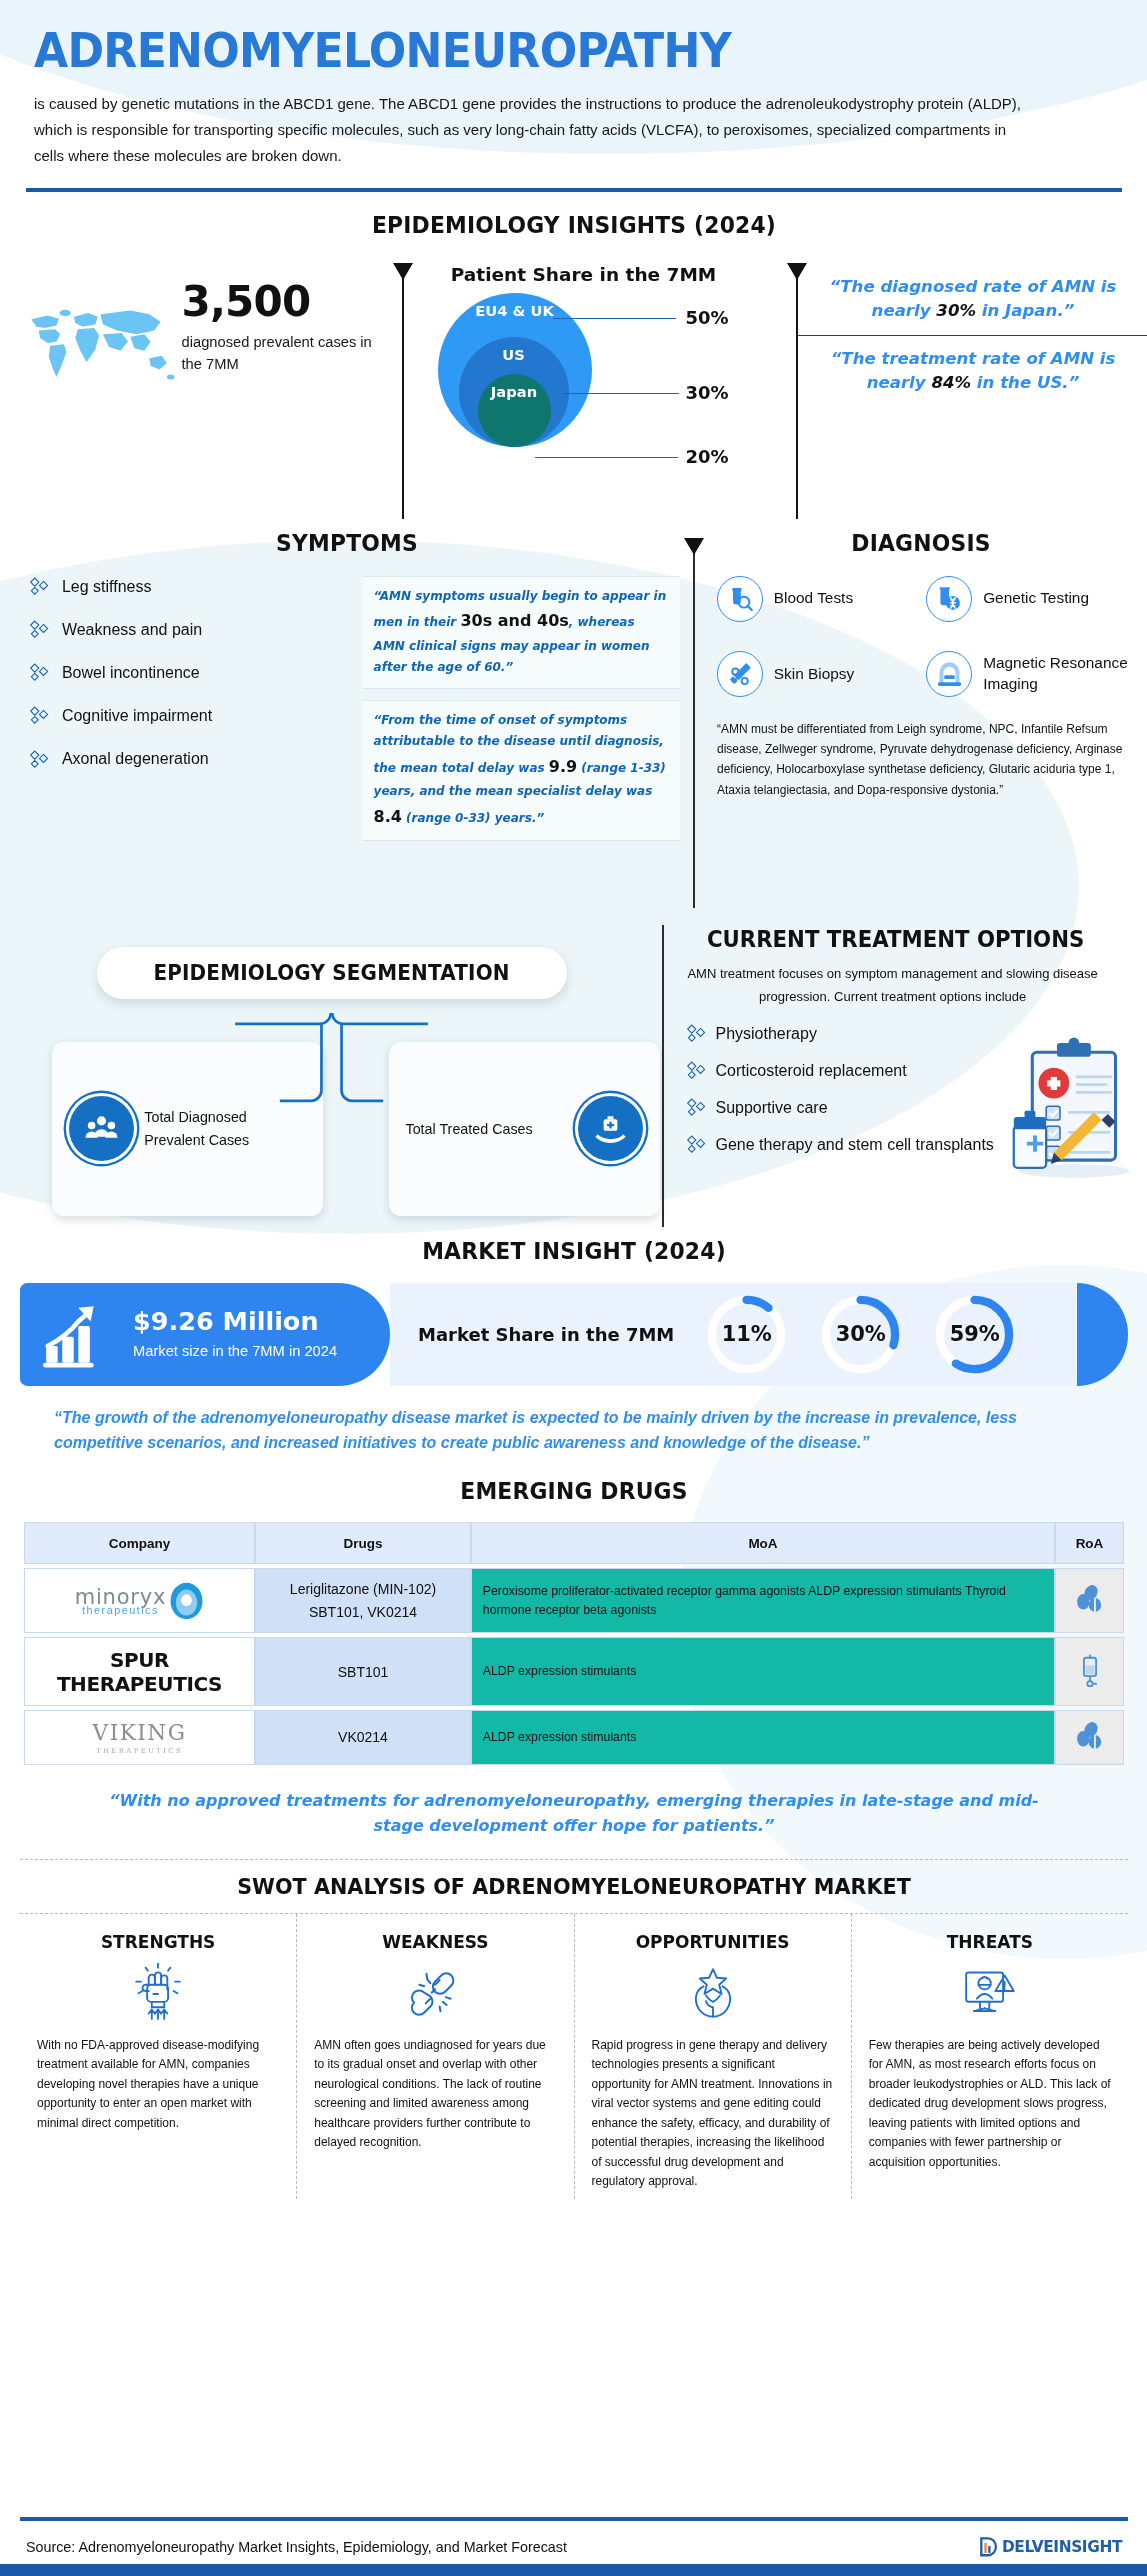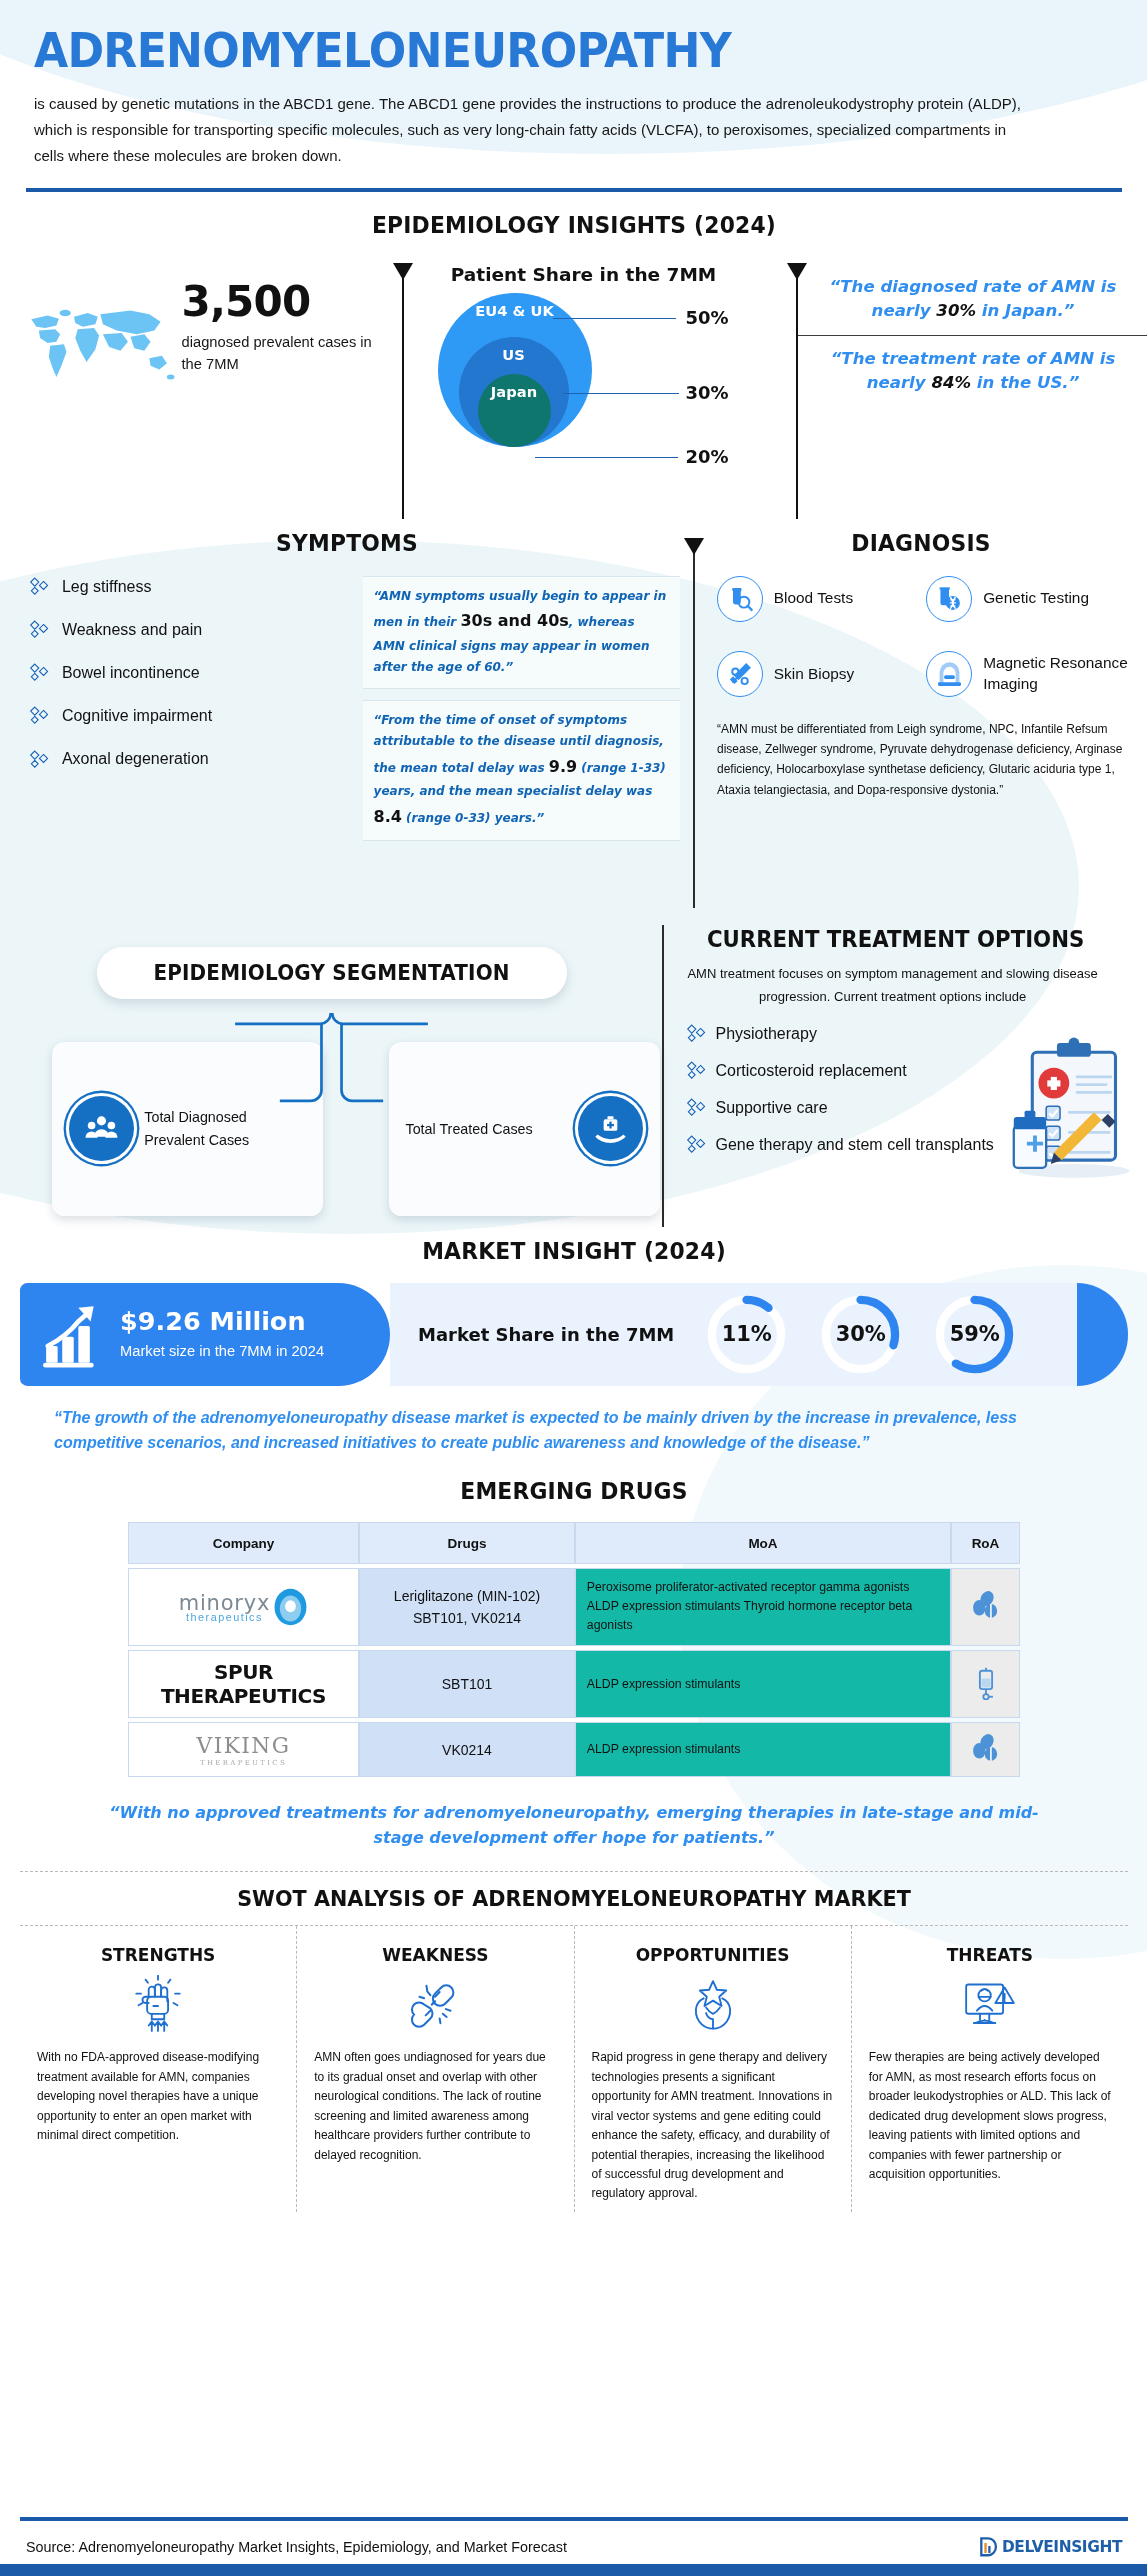--- a/index.html
+++ b/index.html
@@ -143,21 +143,21 @@
   .trt-item { display:flex; align-items:center; gap:9.3px; margin-top:15.4px;}
   .trt-item .lbl { font-size:16px; color:#111; }
   .clipboard { position:absolute; right:14px; top:116px; width:131px; height:147px;}
   .trt-vline { position:absolute; left:662px; top:6.2px; width:1.5px; height:302px; background:#2b2b2b; z-index:5;}
 
   
   .mi { position:relative; z-index:2; margin-top:10.8px; }
   .mi-row { display:flex; align-items:stretch; margin:18.5px 20px 0 20px; position:relative; }
   .mi-blue {
     width:370px; background:#2f85ef; border-radius:7.7px 54px 54px 7.7px;
-    display:flex; align-items:center; gap:11px; padding:17px 20px; color:#fff;
+    display:flex; align-items:center; gap:24px; padding:17px 20px; color:#fff;
   }
   .mi-amount { font-family:"DejaVu Sans", sans-serif; font-size:25.5px; font-weight:bold; line-height:1.1;}
   .mi-sub { font-size:14.7px; line-height:1.5; margin-top:4.6px;}
   .mi-share {
     flex:1; background:#eaf2fd; border-radius:0 54px 54px 0;
     display:flex; align-items:center; justify-content:flex-start; gap:31px; padding-left:28px;
     position:relative;
   }
   .mi-share::after{
     content:""; position:absolute; right:0; top:0; bottom:0; width:51px;
@@ -170,21 +170,21 @@
     font-family:"DejaVu Sans", sans-serif; font-size:21px; font-weight:bold; color:#111;
   }
   .mi-quote {
     margin:20px 54px 0 54px; text-align:left;
     font-style:italic; font-weight:bold; color:#2f8ef0;
     font-size:16px; line-height:1.55; font-family:Liberation Sans, sans-serif;
   }
 
   
   .ed { position:relative; z-index:2; margin-top:23px; }
-  table.drugs { width:892px; margin:14px auto 0 auto; border-collapse:separate; border-spacing:0 4.6px; }
+  table.drugs { width:1100px; margin:14px auto 0 auto; border-collapse:separate; border-spacing:0 4.6px; }
   table.drugs th {
     background:#dfeafb; font-size:13.5px; font-weight:bold; color:#111;
     padding:12.3px 7.7px; text-align:center; border:0.8px solid #c7d8ef;
   }
   table.drugs td { border:0.8px solid #c7d8ef; padding:9.3px 10.8px; vertical-align:middle;}
   .td-company { width:231px; background:#fff; text-align:center; }
   .td-drug { width:216px; background:#cfe0f7; text-align:center; font-size:14px; line-height:1.6; color:#111;}
   .td-moa { background:#14b8a6; font-size:12.3px; line-height:1.55; color:#111;}
   .td-roa { width:69px; background:#ececec; text-align:center;}
 

